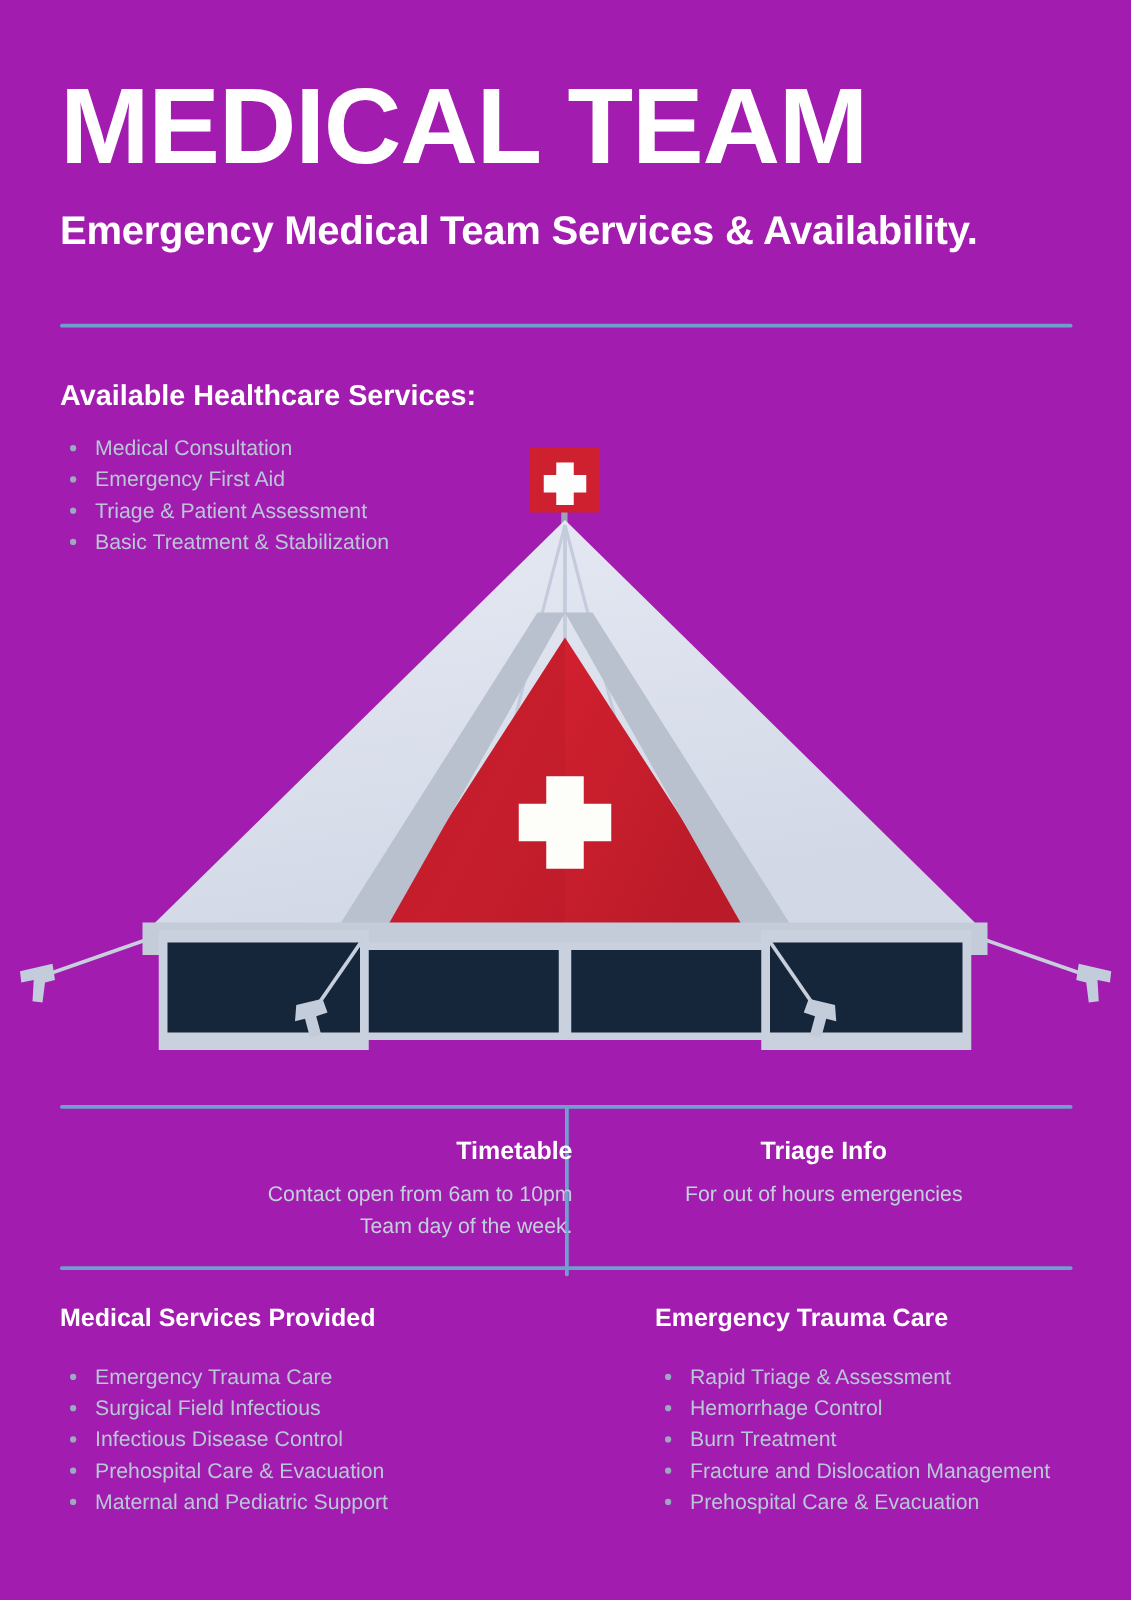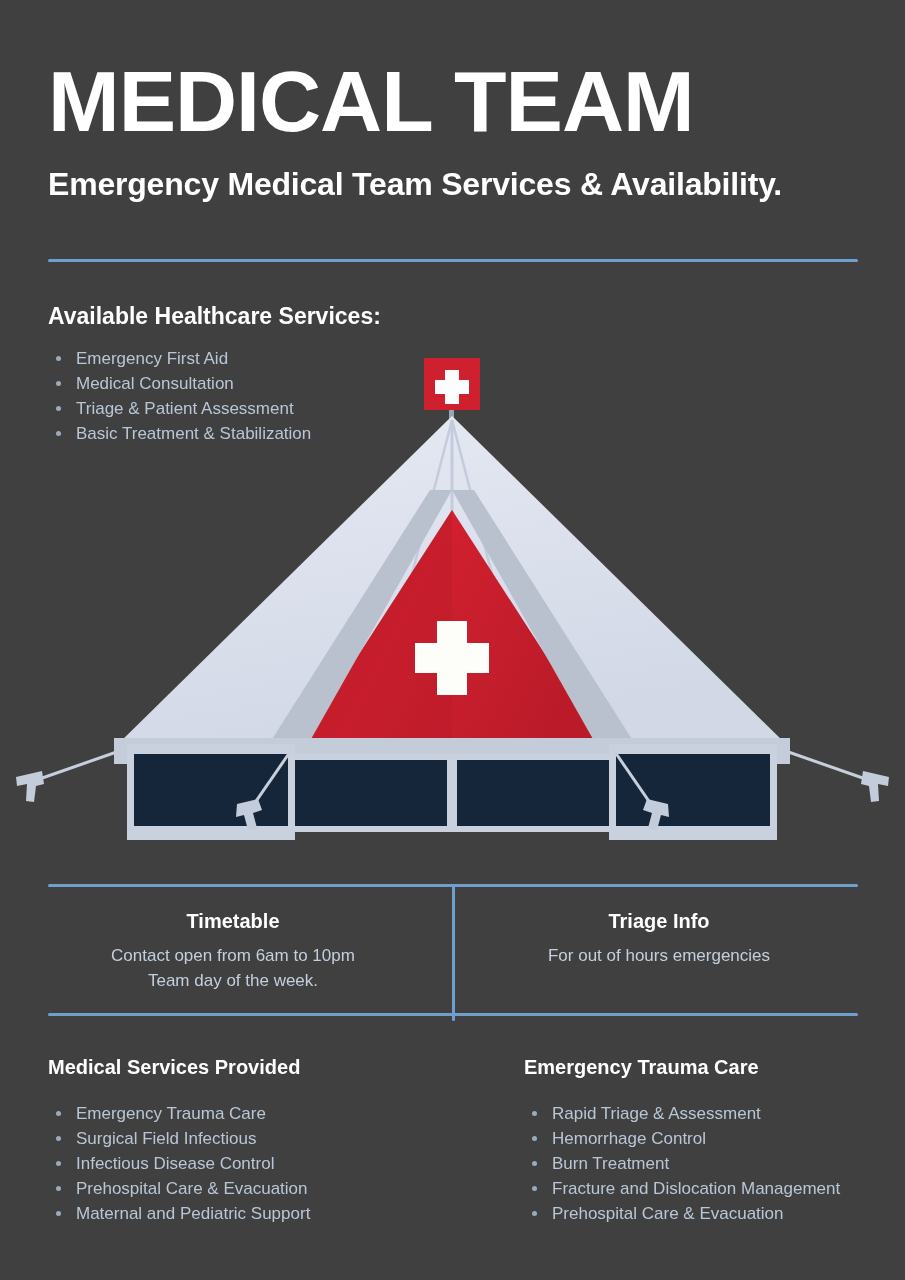--- a/index.html
+++ b/index.html
@@ -4,21 +4,21 @@
 <style>
   html, body {
     margin: 0;
     padding: 0;
     background: #0f1f33;
   }
   #poster {
     position: relative;
     width: 905px;
     height: 1280px;
-    background: #404040;
+    background: #a21caf;
     overflow: hidden;
     font-family: "Liberation Sans", sans-serif;
     -webkit-font-smoothing: antialiased;
   }
 
   
   #header {
     position: absolute;
     left: 48px;
     top: 58px;
@@ -109,21 +109,21 @@
     width: 3px;
     height: 137px;
     background: #6f9fce;
     border-radius: 2px;
   }
   .info-col {
     position: absolute;
     top: 910px;
     text-align: center;
   }
-  #info-col-timetable { left: 32px; width: 402px; }
+  #info-col-timetable { left: 56px; width: 402px; text-align: right; }
   #info-col-contact { left: 460px; width: 398px; }
   .info-title {
     font-size: 20px;
     font-weight: bold;
     color: #ffffff;
     margin: 0 0 10px 0;
   }
   .info-line {
     font-size: 17px;
     color: #c3cfdd;
@@ -131,39 +131,39 @@
   }
 
   
   .bottom-col { position: absolute; top: 1044px; }
   #bottom-col-left { left: 48px; width: 440px; }
   #bottom-col-right { left: 524px; width: 360px; }
   .bottom-heading {
     font-size: 20px;
     font-weight: bold;
     color: #ffffff;
-    margin: 12px 0 22px 0;
+    margin: 0 0 22px 0;
   }
 </style>
 </head>
 <body>
 
 <div id="poster">
 
   <div id="header">
     <h1 id="title">MEDICAL TEAM</h1>
     <p id="subtitle">Emergency Medical Team Services &amp; Availability.</p>
   </div>
   <div class="rule" id="rule-header"></div>
 
   <div id="services-block">
     <div class="section-heading">Available Healthcare Services:</div>
     <ul class="bullets">
+      <li>Medical Consultation</li>
       <li>Emergency First Aid</li>
-      <li>Medical Consultation</li>
       <li>Triage &amp; Patient Assessment</li>
       <li>Basic Treatment &amp; Stabilization</li>
     </ul>
   </div>
 
   <svg id="tent" viewBox="0 0 905 520">
     <defs>
       <linearGradient id="roofGrad" x1="0" y1="0" x2="0.3" y2="1">
         <stop offset="0" stop-color="#e6eaf4"></stop>
         <stop offset="1" stop-color="#d2d8e6"></stop>

